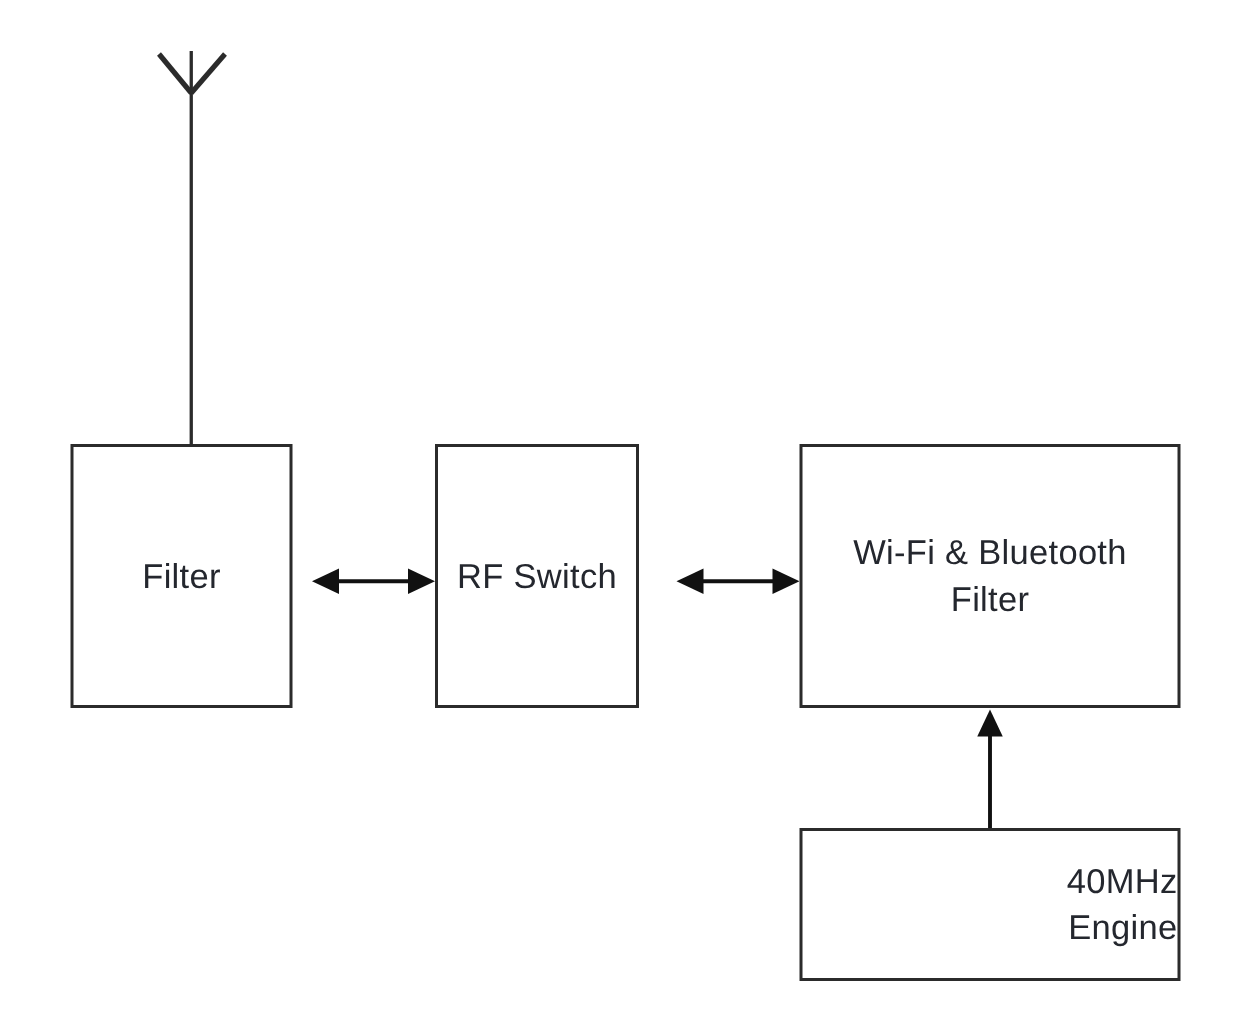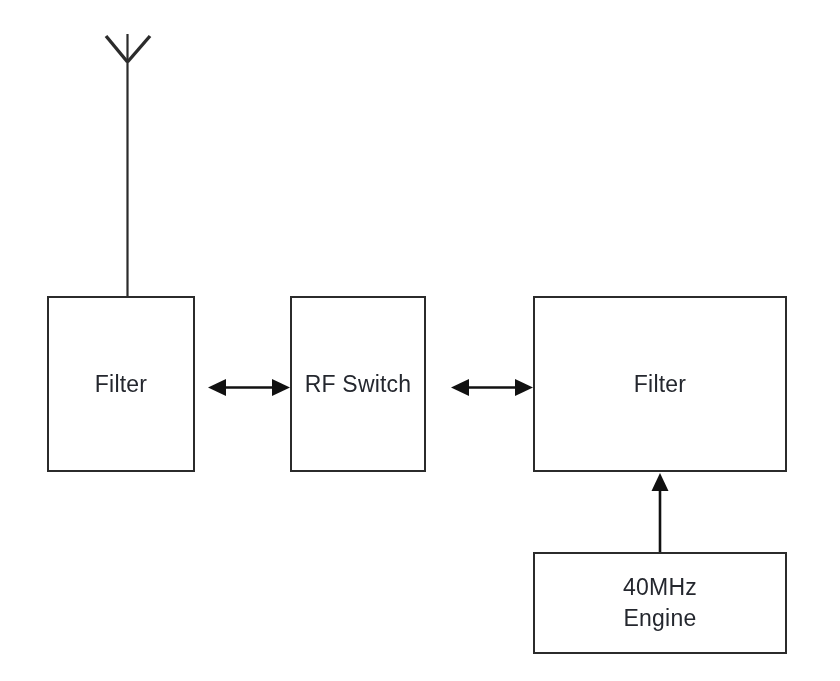--- a/index.html
+++ b/index.html
@@ -36,21 +36,21 @@
     font-size: 23px;
     line-height: 31px;
     letter-spacing: 0.2px;
   }
   .block span { display: block; }
 
   
   #block-filter   { left: 47px;  top: 296px; width: 148px; height: 176px; }
   #block-rfswitch { left: 290px; top: 296px; width: 136px; height: 176px; }
   #block-wifibt   { left: 533px; top: 296px; width: 254px; height: 176px; }
-  #block-crystal  { left: 533px; top: 552px; width: 254px; height: 102px; }
+  #block-crystal  { left: 533px; top: 552px; width: 254px; height: 102px; align-items: flex-end; }
 </style>
 </head>
 <body>
 
 <div class="canvas">
 
   <svg class="svg-layer" viewBox="0 0 840 681" xmlns="http://www.w3.org/2000/svg">
 
     <g>
       <line x1="127.5" y1="34" x2="127.5" y2="296" stroke="#2b2b2b" stroke-width="2.2"></line>
@@ -78,20 +78,21 @@
 
   <div class="block" id="block-filter">
     <span>Filter</span>
   </div>
 
   <div class="block" id="block-rfswitch">
     <span>RF Switch</span>
   </div>
 
   <div class="block" id="block-wifibt">
+    <span>Wi-Fi &amp; Bluetooth</span>
     <span>Filter</span>
   </div>
 
   <div class="block" id="block-crystal">
     <span>40MHz</span>
     <span>Engine</span>
   </div>
 
 </div>
 

